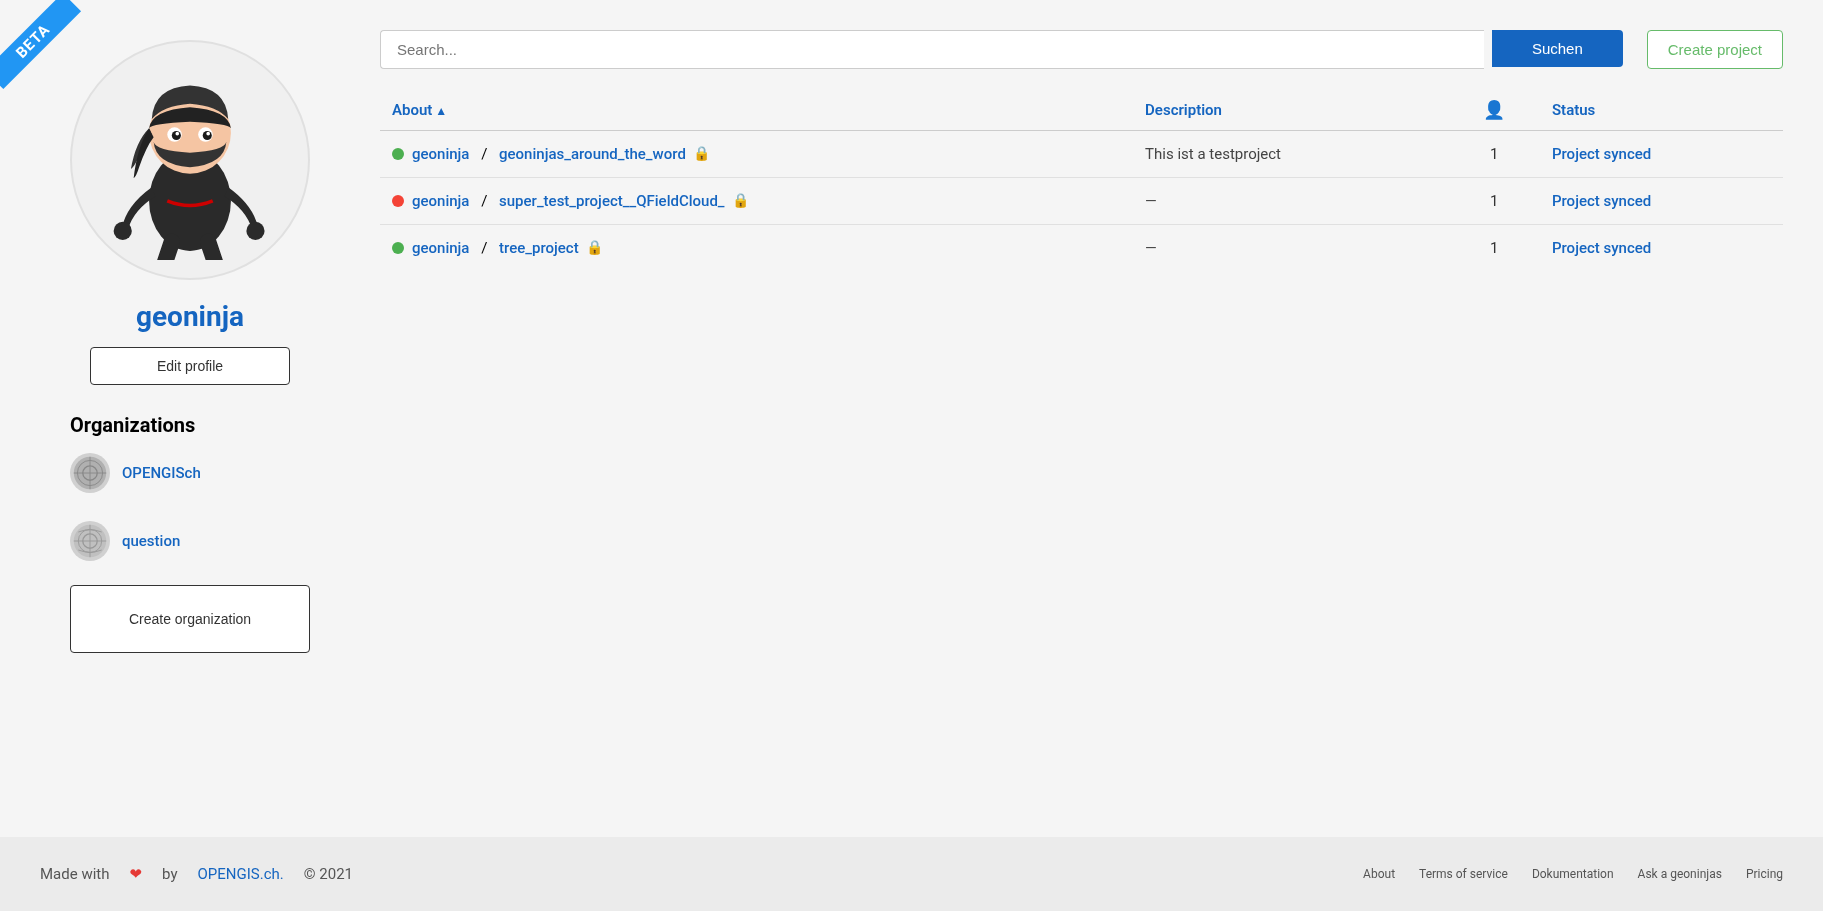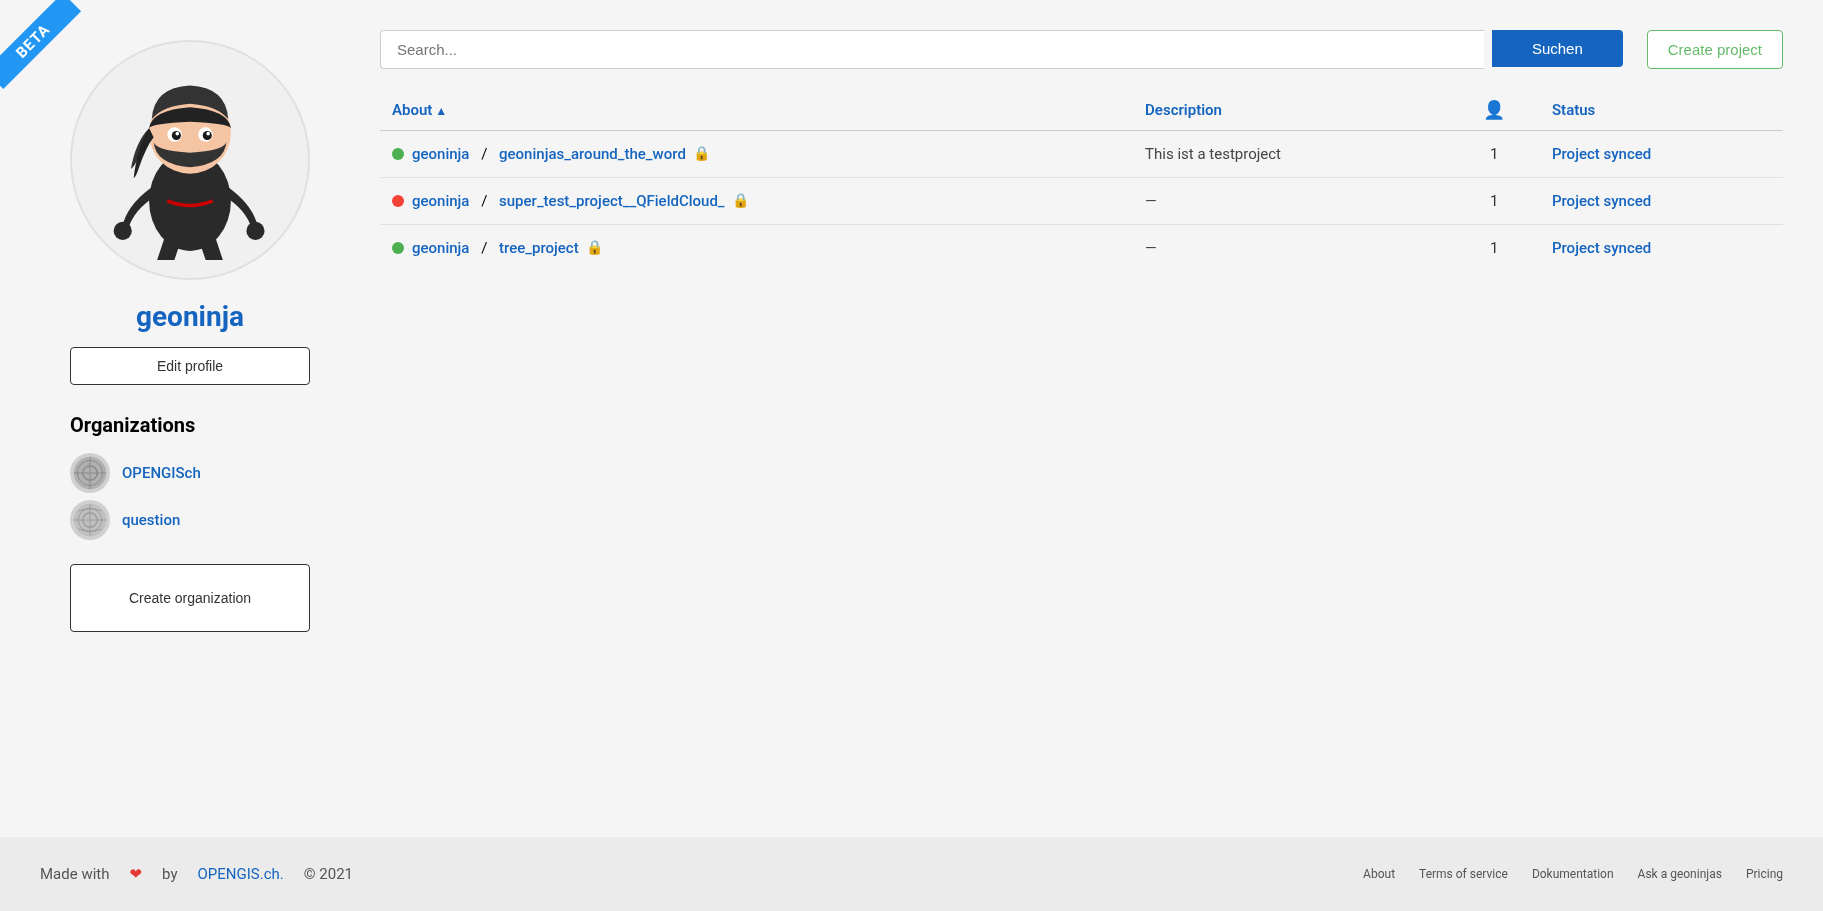--- a/index.html
+++ b/index.html
@@ -78,21 +78,21 @@
 
     .username {
       font-size: 28px;
       font-weight: bold;
       color: #1565c0;
       margin-bottom: 14px;
       text-align: center;
     }
 
     .edit-profile-btn {
-      width: 240px;
+      width: 200px;
       padding: 10px 20px;
       border: 1.5px solid #333;
       background: white;
       cursor: pointer;
       font-size: 14px;
       color: #333;
       border-radius: 4px;
       margin-bottom: 28px;
       text-align: center;
     }
@@ -102,21 +102,21 @@
       font-weight: bold;
       color: #000;
       width: 240px;
       margin-bottom: 16px;
     }
 
     .org-list {
       width: 240px;
       display: flex;
       flex-direction: column;
-      gap: 7px;
+      gap: 28px;
       margin-bottom: 24px;
     }
 
     .org-item {
       display: flex;
       align-items: center;
       gap: 12px;
       cursor: pointer;
     }
 

